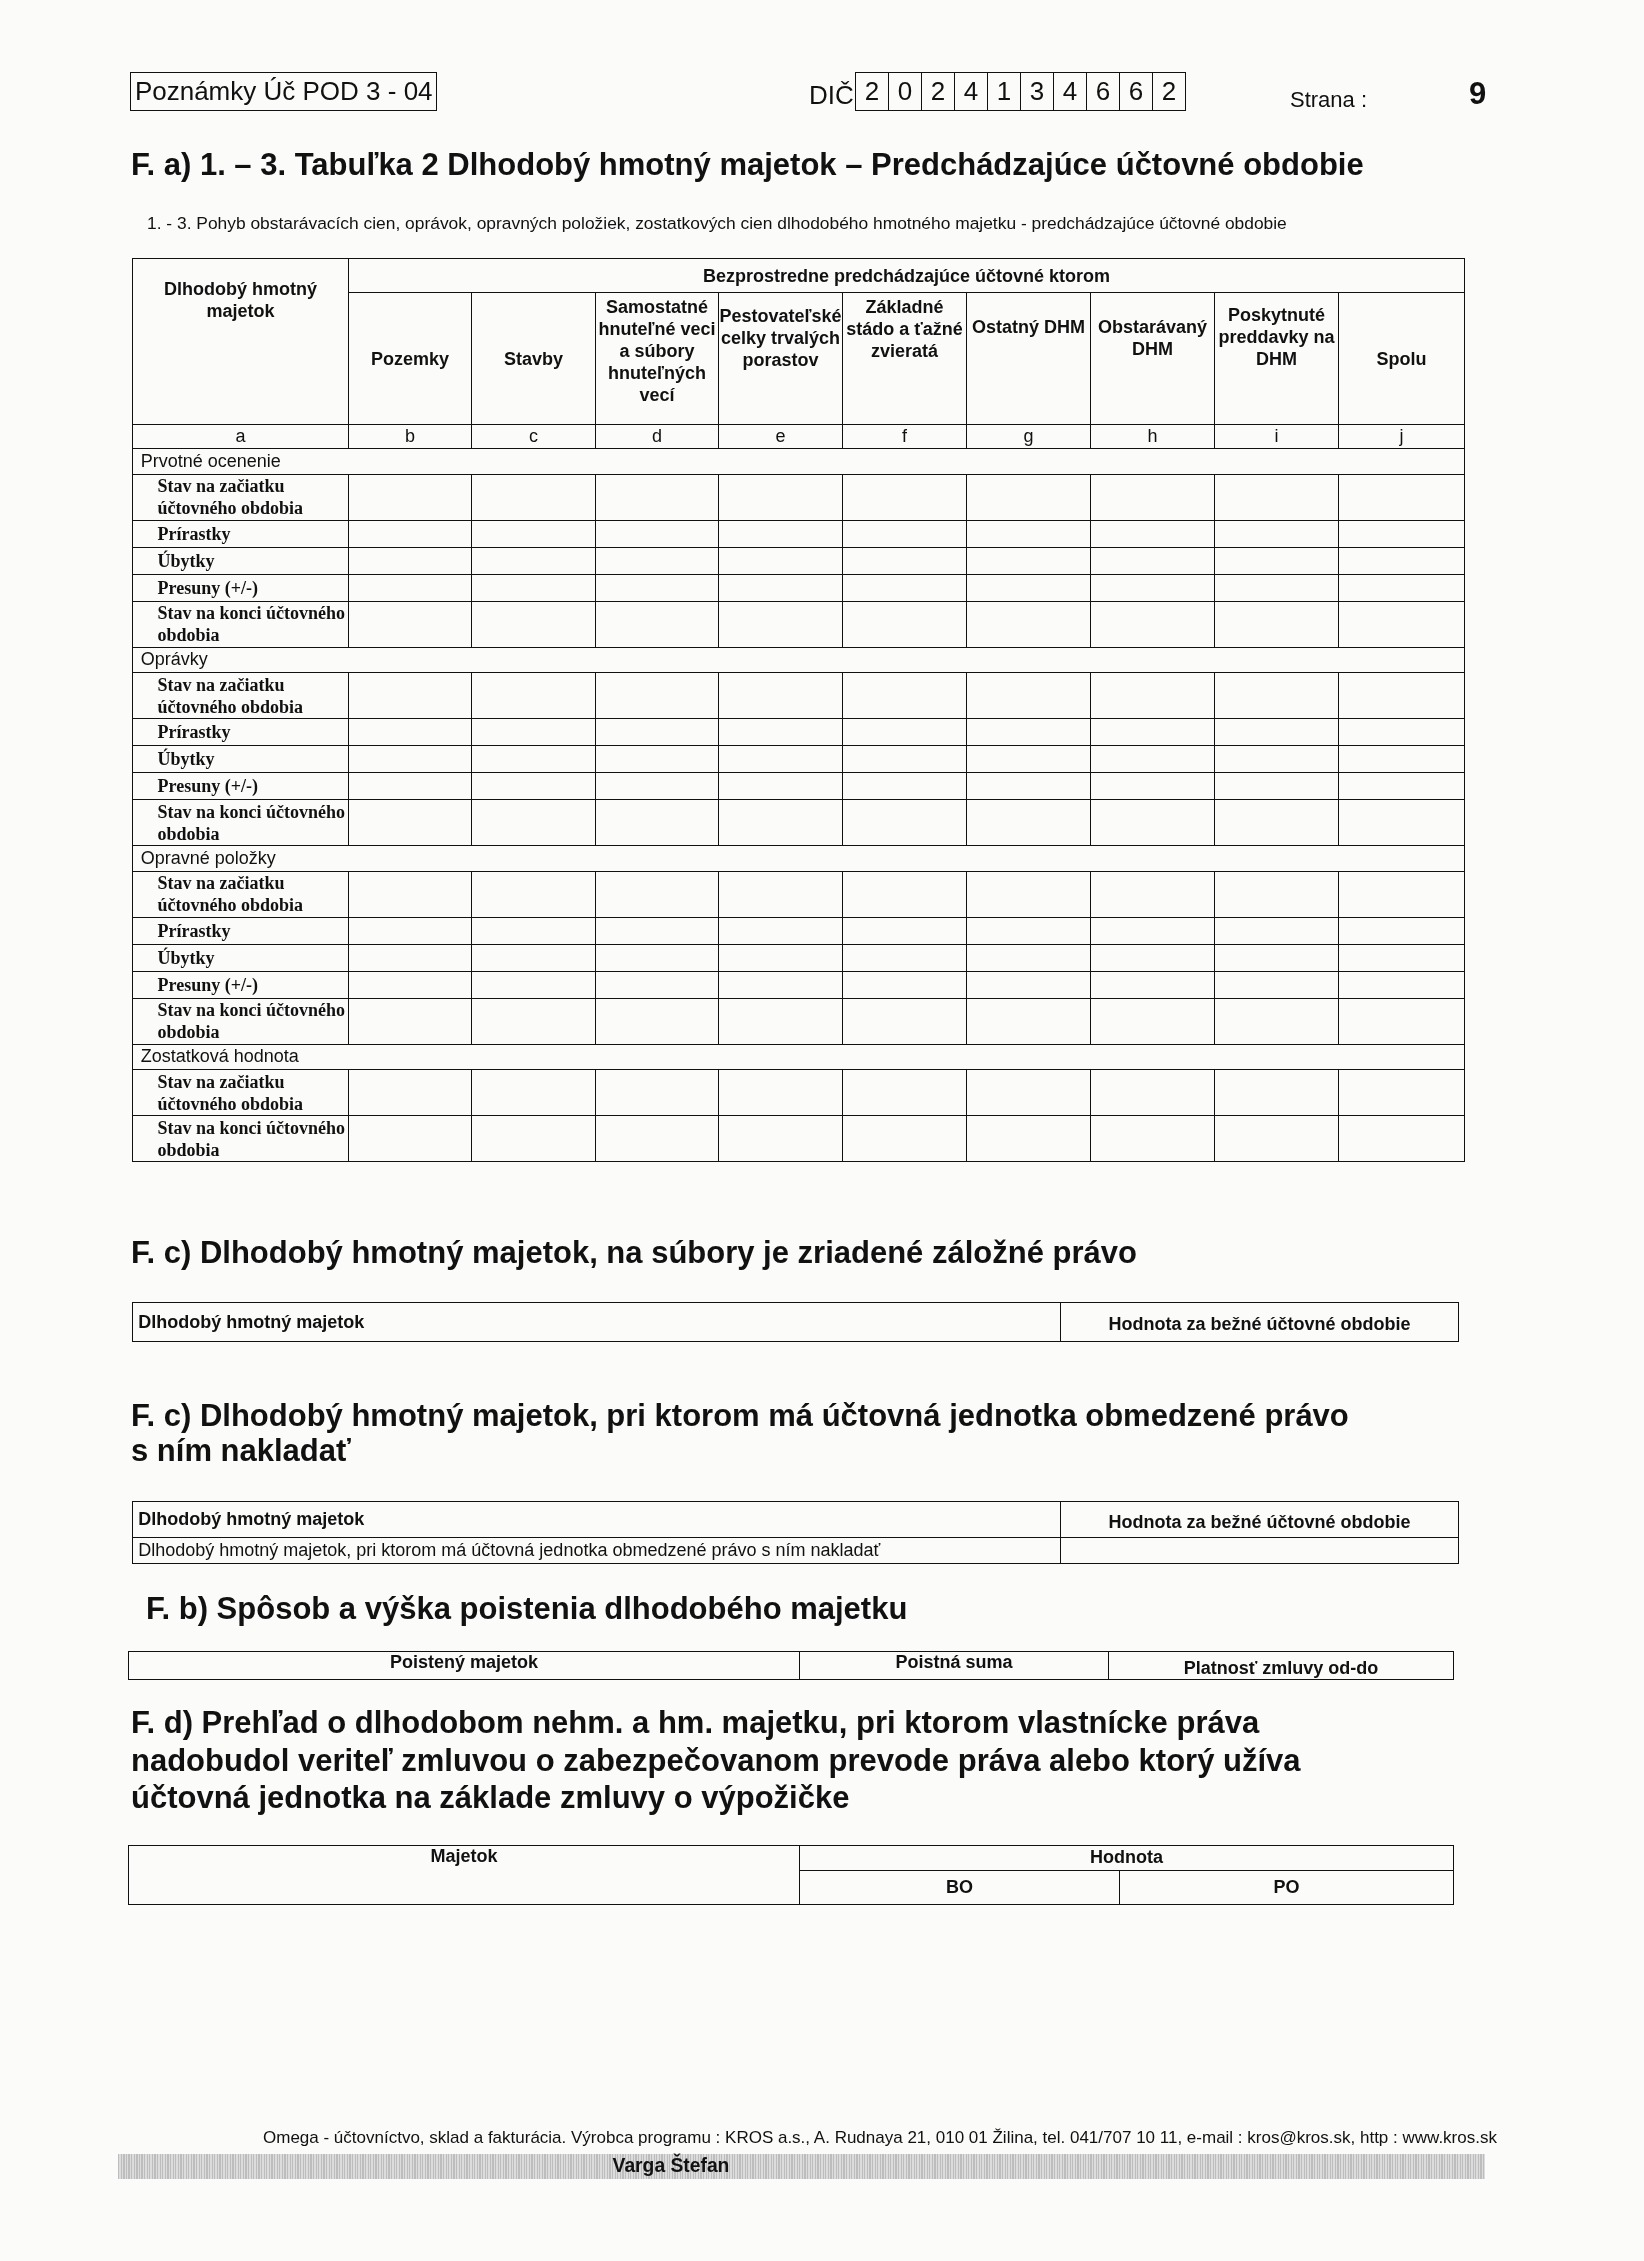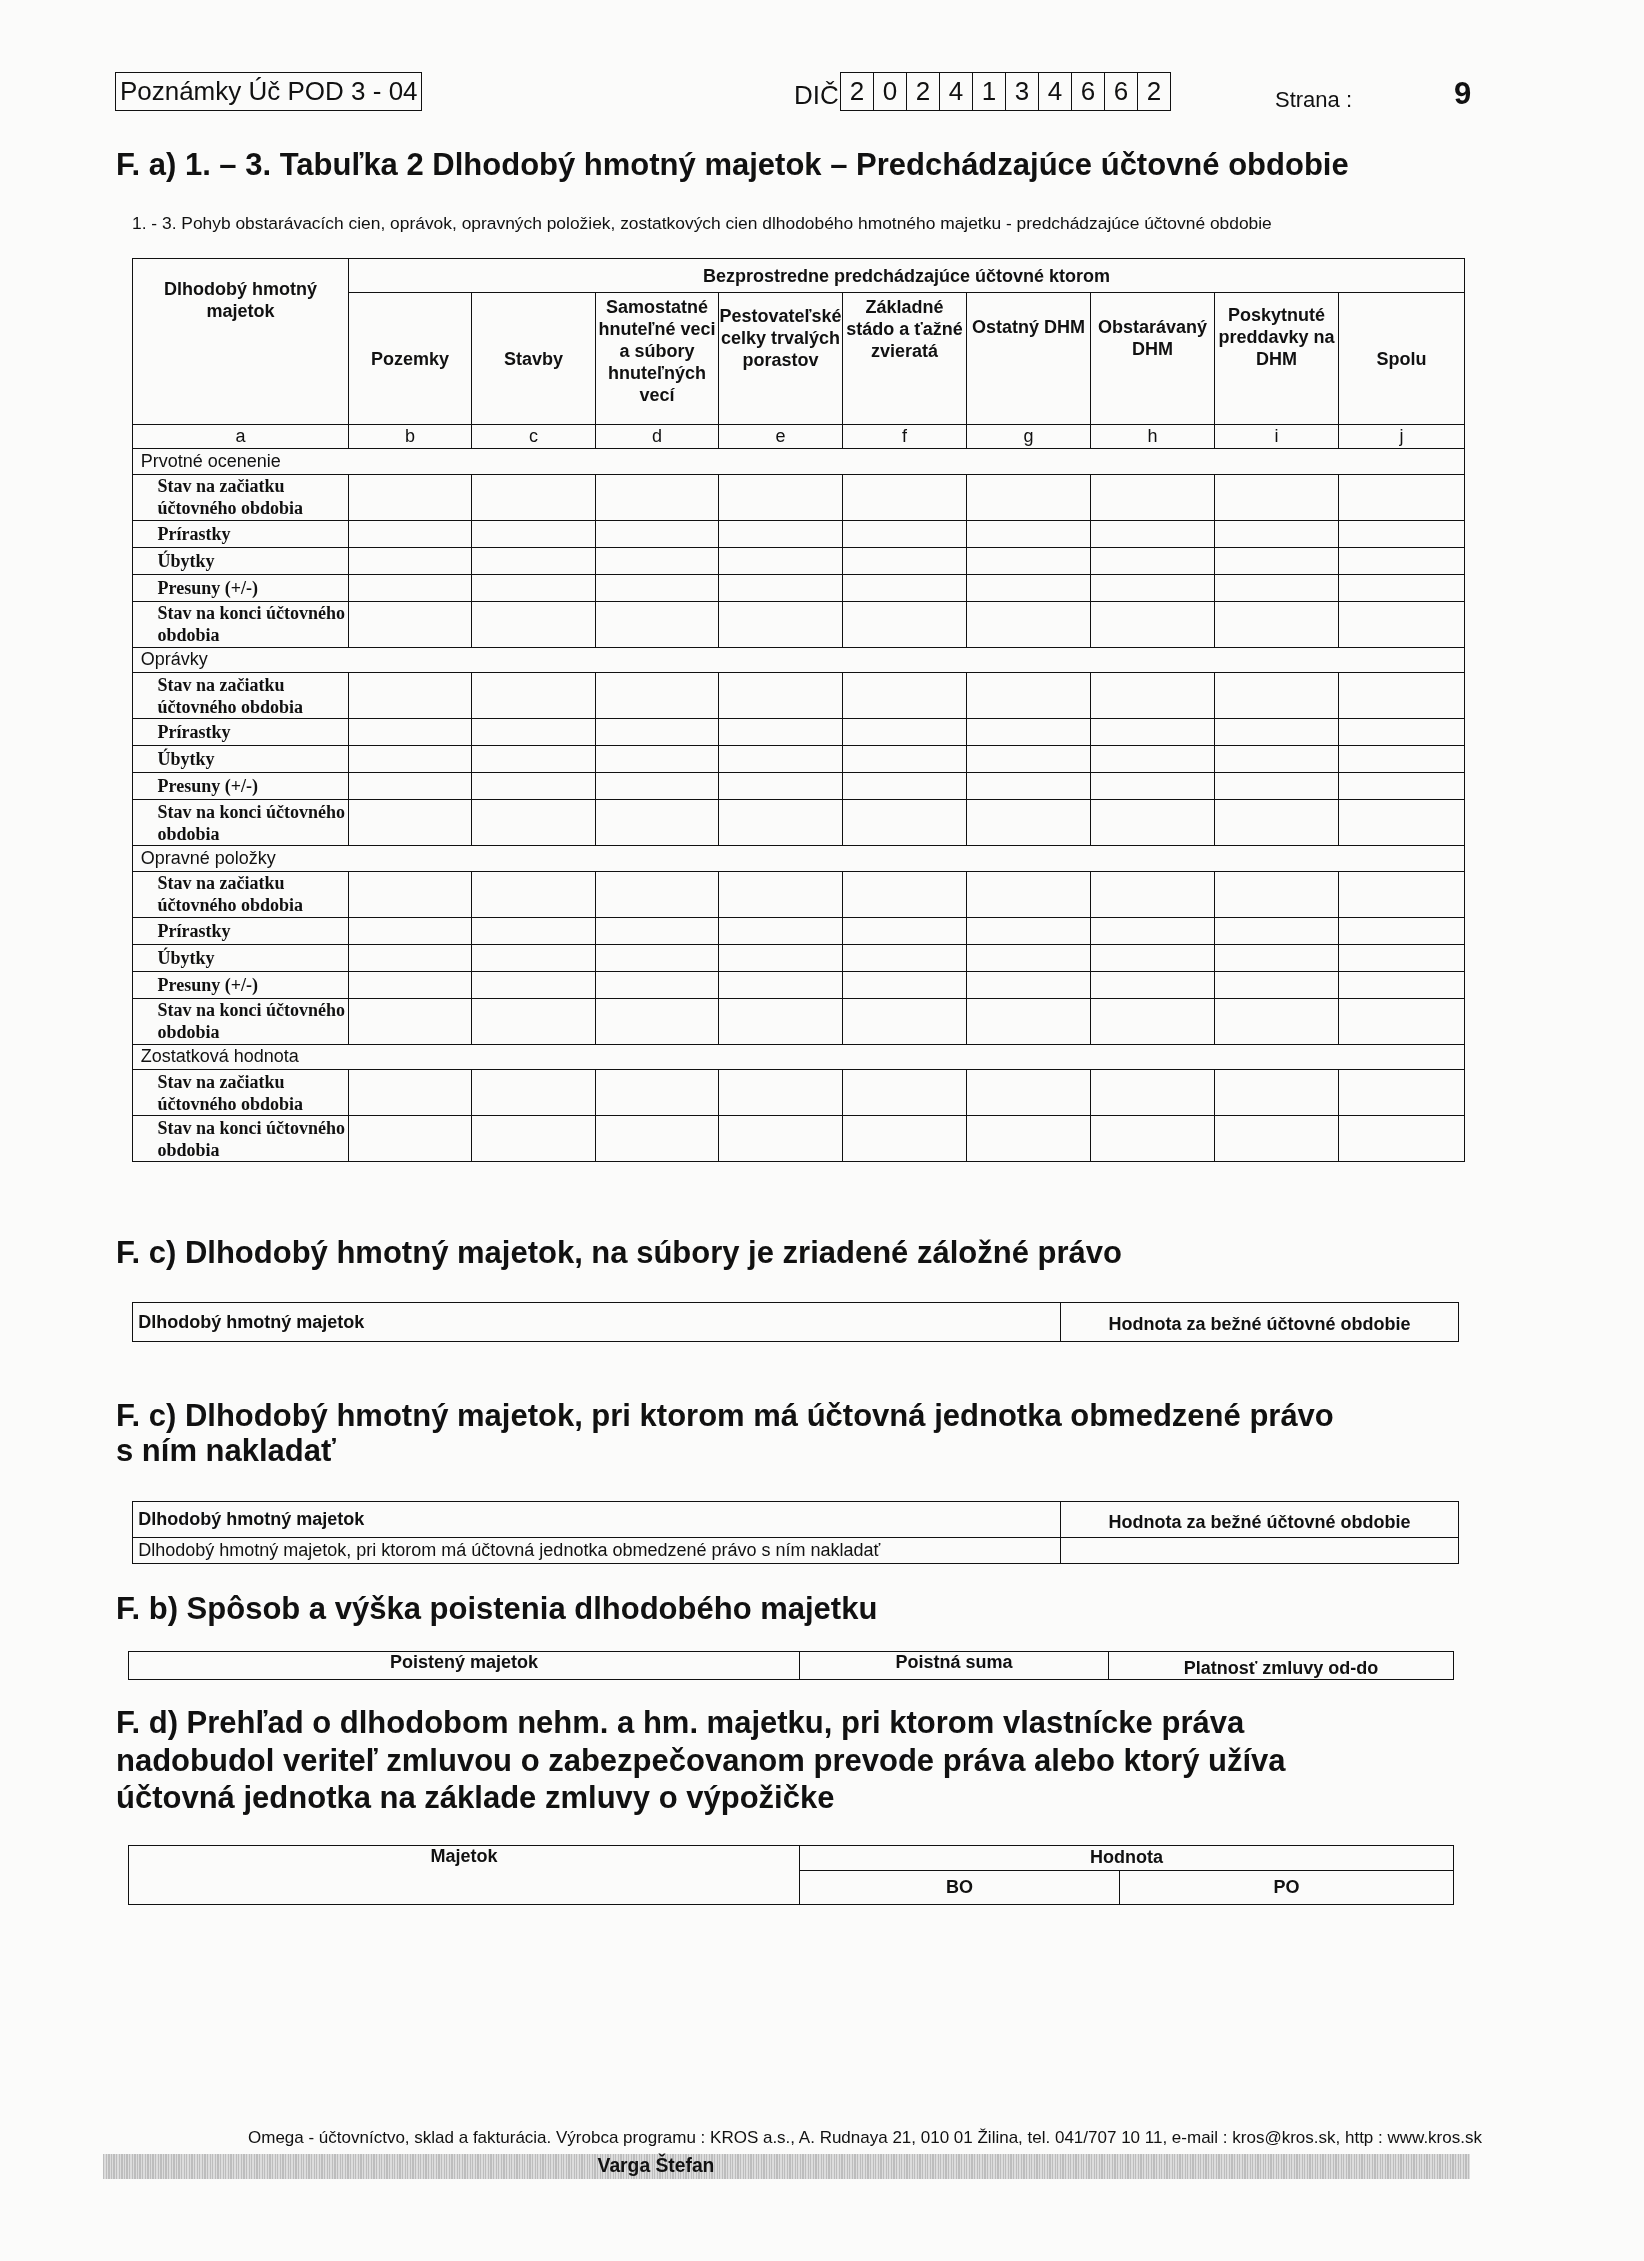--- a/index.html
+++ b/index.html
@@ -1,20 +1,20 @@
 <!DOCTYPE html>
 <html style="font-size:10.3px"><head>
 <meta charset="utf-8">
 <style>
   html, body { margin:0; padding:0; }
   body {
     width:1644px; height:2261px; background:#fbfbfa; position:relative;
     font-family:"Liberation Sans", sans-serif; color:#111; overflow:hidden;
   }
-  .abs { position:absolute; }
+  .abs { position:absolute;margin-left:15px; }
   
   .hdr-title { left:115px; top:72px; height:37px; padding:0 3.9px; border:1.9px solid #111; font-size:26px; line-height:37px; }
   .dic-label { left:794px; top:79px; font-size:26px; line-height:32px; }
   .dic-box { left:840px; top:72px; height:37px; display:flex; border:1.9px solid #111; }
   .dic-box span { width:32px; border-right:1.3px solid #111; text-align:center; font-size:26px; line-height:37px; }
   .dic-box span:last-child { border-right:none; }
   .strana { left:1275px; top:87px; font-size:22px; }
   .pagenum { left:1454px; top:76px; font-size:31px; font-weight:bold; }
   .h1 { font-weight:bold; font-size:31px; line-height:36px; }
   .sub { font-size:17.4px; }
@@ -349,21 +349,21 @@
     <td class="hb">Dlhodobý hmotný majetok</td>
     <td class="hb" style="text-align:center;padding-top:5.2px;">Hodnota za bežné účtovné obdobie</td>
   </tr>
   <tr style="height:26px">
     <td style="border-top:1.9px solid #111;">Dlhodobý hmotný majetok, pri ktorom má účtovná jednotka obmedzené právo s ním nakladať</td>
     <td style="border-top:1.9px solid #111;"></td>
   </tr>
 </tbody>
   </table>
 
-<div class="abs h1" style="left:116px;top:1591px;">F. b) Spôsob a výška poistenia dlhodobého majetku</div>
+<div class="abs h1" style="left:131px;top:1591px;">F. b) Spôsob a výška poistenia dlhodobého majetku</div>
 <table class="small" style="left:128px;top:1651px;width:1325px;border:1.9px solid #111;">
   <colgroup>
       <col style="width:671px">
       <col style="width:309px">
       <col style="width:345px">
     </colgroup>
   <tbody>
       <tr style="height:28px">
     <td class="hb" style="text-align:center;vertical-align:top;">Poistený majetok</td>
     <td class="hb" style="text-align:center;vertical-align:top;">Poistná suma</td>

